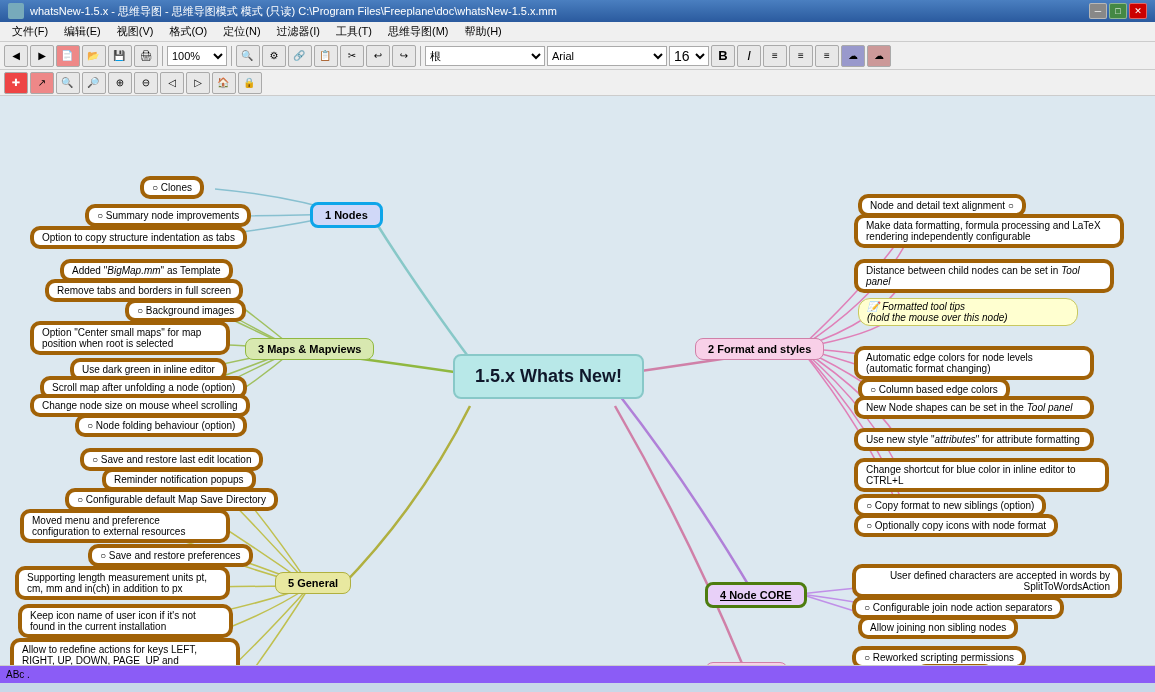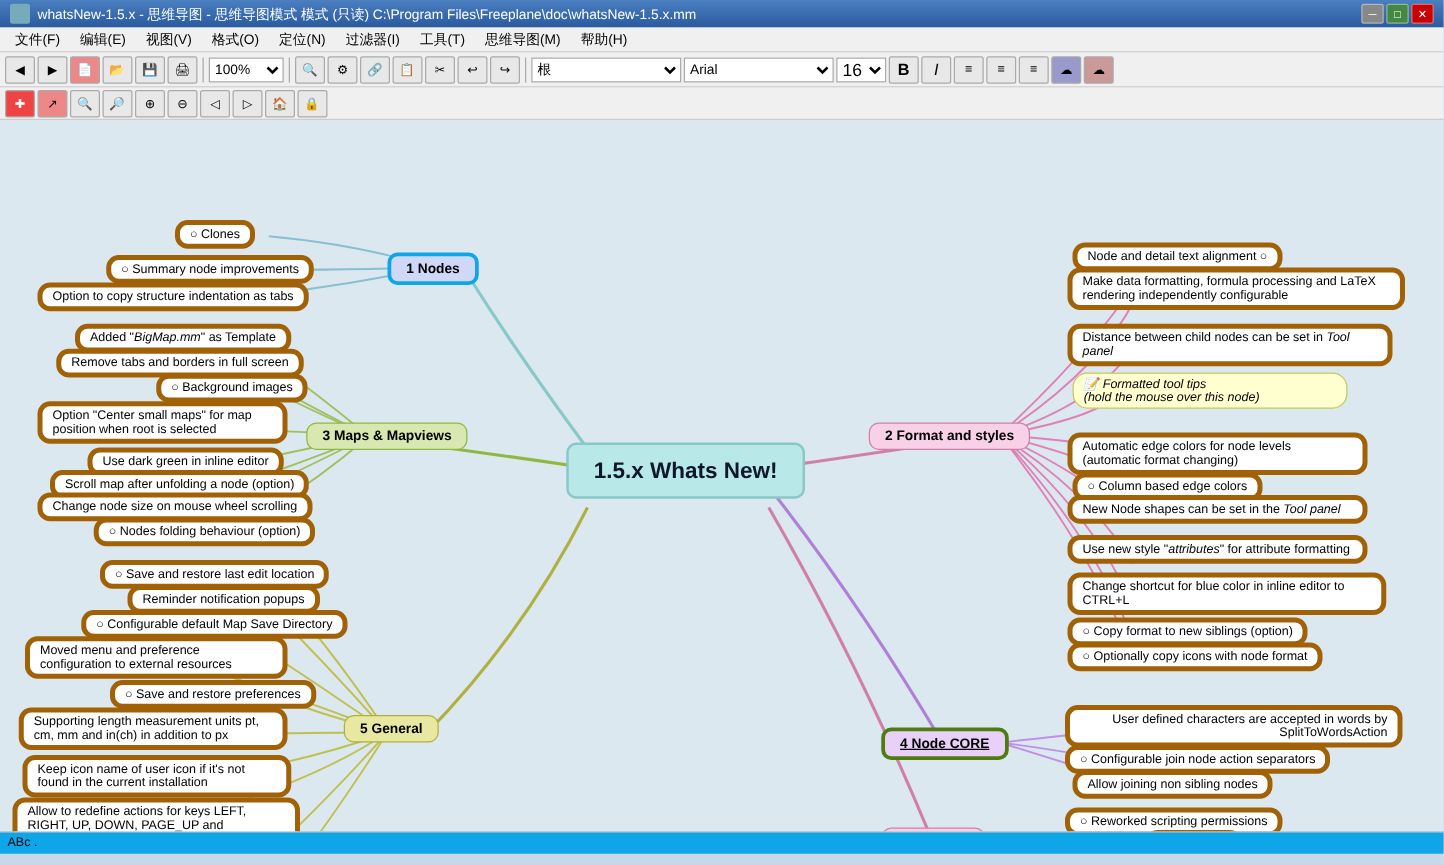--- a/index.html
+++ b/index.html
@@ -81,21 +81,21 @@
     .main-canvas {
       background: #dce8f0;
       position: relative;
       width: 1155px;
       height: 569px;
       overflow: hidden;
     }
 
     
     .status-bar {
-      background: #0ea5e9;
+      background: #8b5cf6;
       border-top: 1px solid #ccc;
       height: 18px;
       display: flex;
       align-items: center;
       padding: 0 6px;
       font-size: 10px;
     }
 
     
     .mm-node {
@@ -337,21 +337,21 @@
 
   <div class="mm-node branch-green" style="left: 245px; top: 242px;">3 Maps &amp; Mapviews</div>
 
   <div class="mm-node leaf" style="left: 60px; top: 163px;">Added "<em>BigMap.mm</em>" as Template</div>
   <div class="mm-node leaf" style="left: 45px; top: 183px;">Remove tabs and borders in full screen</div>
   <div class="mm-node leaf" style="left: 125px; top: 203px;">○ Background images</div>
   <div class="mm-node leaf" style="left: 30px; top: 225px; white-space: normal; width: 200px;">Option "Center small maps" for map position when root is selected</div>
   <div class="mm-node leaf" style="left: 70px; top: 262px;">Use dark green in inline editor</div>
   <div class="mm-node leaf" style="left: 40px; top: 280px;">Scroll map after unfolding a node (option)</div>
   <div class="mm-node leaf" style="left: 30px; top: 298px;">Change node size on mouse wheel scrolling</div>
-  <div class="mm-node leaf" style="left: 75px; top: 318px;">○ Nodes folding behaviour (option)</div>
+  <div class="mm-node leaf" style="left: 75px; top: 318px;">○ Node folding behaviour (option)</div>
 
   <div class="mm-node branch-olive" style="left: 275px; top: 476px;">5 General</div>
 
   <div class="mm-node leaf" style="left: 80px; top: 352px;">○ Save and restore last edit location</div>
   <div class="mm-node leaf" style="left: 102px; top: 372px;">Reminder notification popups</div>
   <div class="mm-node leaf" style="left: 65px; top: 392px;">○ Configurable default Map Save Directory</div>
   <div class="mm-node leaf" style="left: 20px; top: 413px; white-space: normal; width: 210px;">Moved menu and preference configuration to external resources</div>
   <div class="mm-node leaf" style="left: 88px; top: 448px;">○ Save and restore preferences</div>
   <div class="mm-node leaf" style="left: 15px; top: 470px; white-space: normal; width: 215px;">Supporting length measurement units pt, cm, mm and in(ch) in addition to px</div>
   <div class="mm-node leaf" style="left: 18px; top: 508px; white-space: normal; width: 215px;">Keep icon name of user icon if it's not found in the current installation</div>

